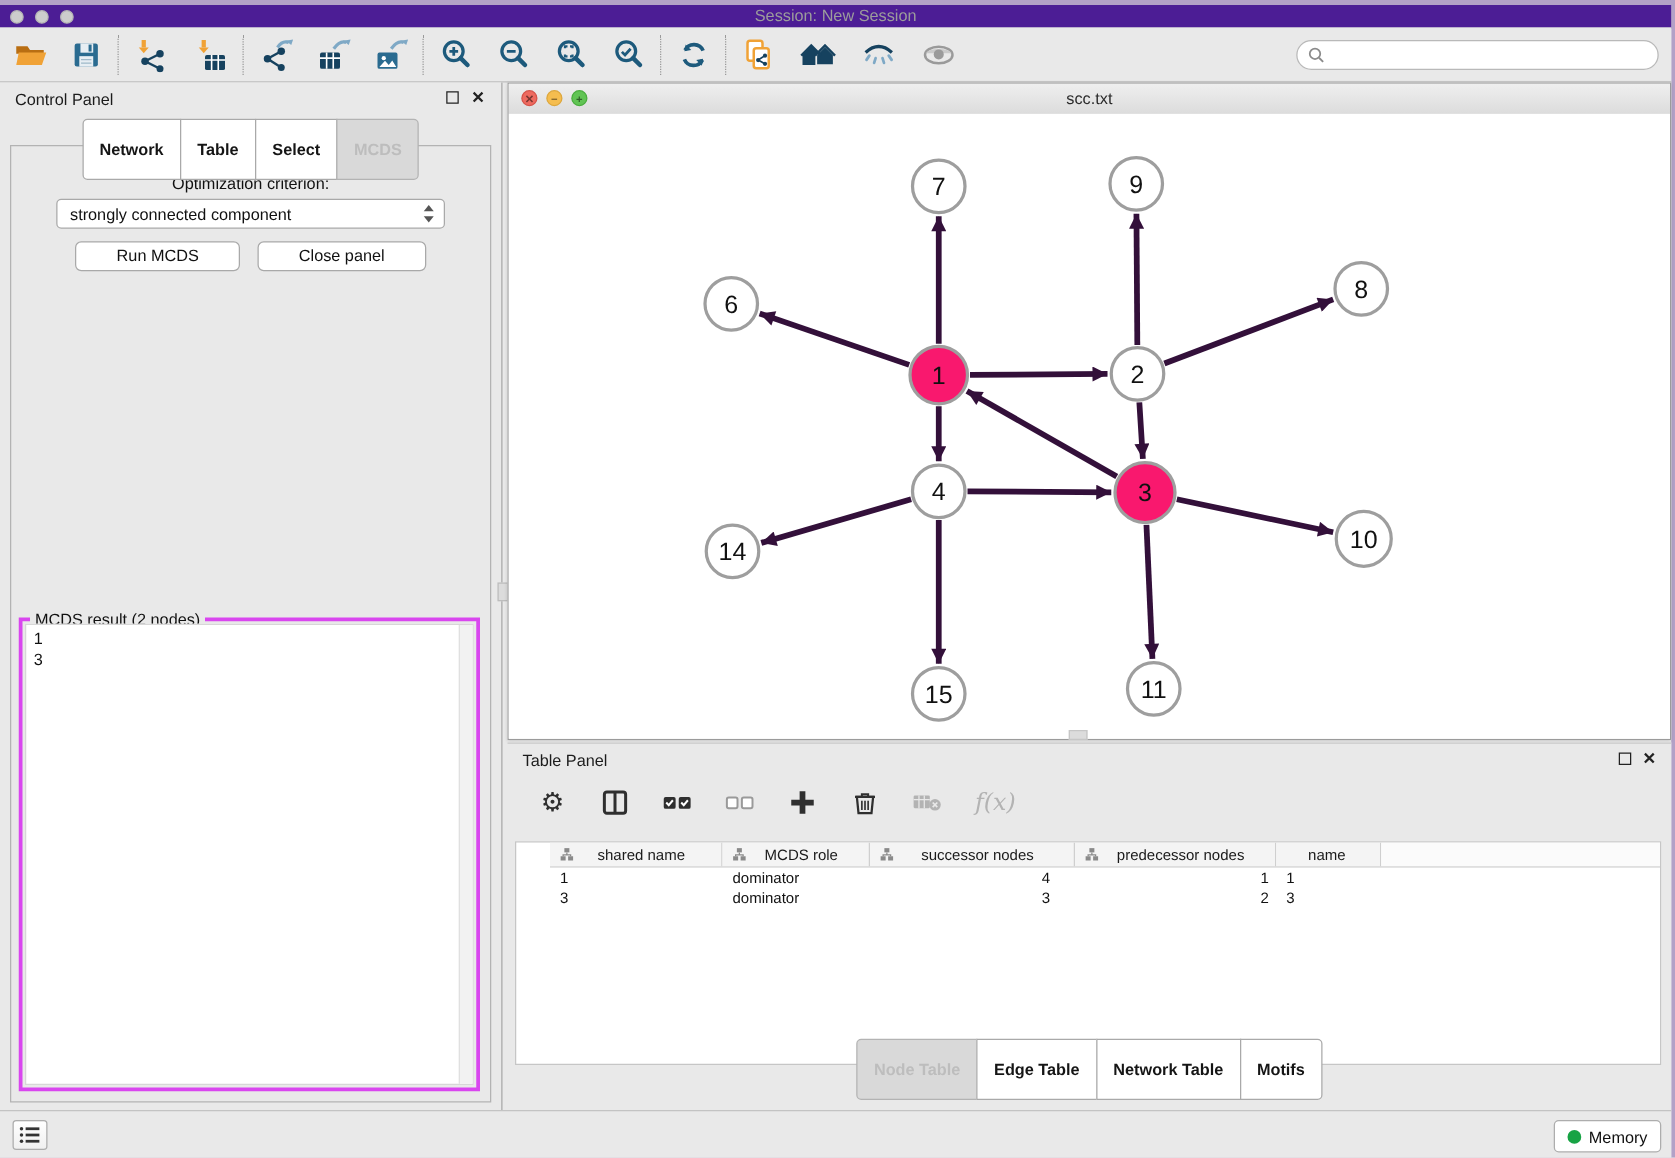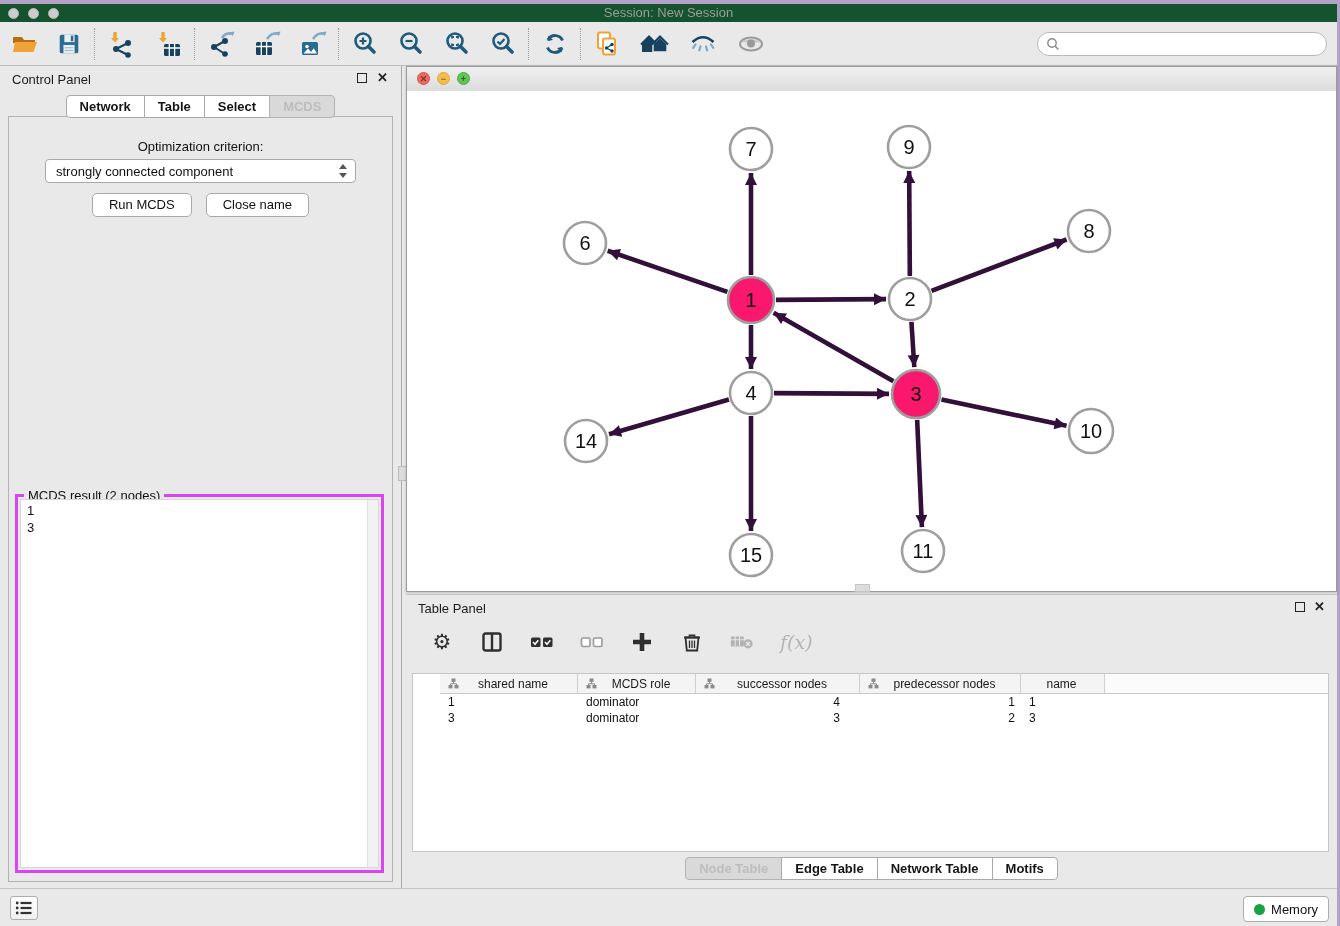--- a/index.html
+++ b/index.html
@@ -1,52 +1,52 @@
 <!DOCTYPE html>
 <html><head>
 <meta charset="utf-8">
 <style>
   html,body{margin:0;padding:0;}
   body{width:1340px;height:926px;background:#b3a1c7;font-family:"Liberation Sans",sans-serif;position:relative;overflow:hidden;}
   .app{position:absolute;top:4px;left:0;right:3px;bottom:0;background:#e9e9e9;}
 
   
-  .titlebar{position:absolute;top:0;left:0;right:0;height:18px;background:#14532d;border-bottom:1px solid #d2d2d2;}
+  .titlebar{position:absolute;top:0;left:0;right:0;height:18px;background:#4c1d95;border-bottom:1px solid #d2d2d2;}
   .titlebar .title{position:absolute;left:0;right:0;top:1px;text-align:center;font-size:13px;color:#9c9c9c;}
   .tl-dot{position:absolute;top:4px;width:11px;height:11px;border-radius:50%;background:#cdcdcd;border:1px solid #b6b6b6;box-sizing:border-box;}
 
   
   .toolbar{position:absolute;top:18px;left:0;right:0;height:44px;background:#e9e9e9;border-bottom:1px solid #bdbdbd;display:flex;align-items:center;padding-left:10px;box-sizing:border-box;}
   .tbi{width:30px;height:30px;display:flex;align-items:center;justify-content:center;flex:none;}
   .tbsep{width:1px;height:32px;border-left:1px dotted #9a9a9a;margin:0 10px;flex:none;}
   .gap14{margin-right:14px;} .gap16{margin-right:16px;} .gap18{margin-right:18px;}
   .searchbox{margin-left:auto;margin-right:10px;width:290px;height:24px;border:1px solid #b9b9b9;border-radius:12px;background:#fff;display:flex;align-items:center;padding:0 8px;box-sizing:border-box;}
   .searchbox input{border:0;outline:0;background:transparent;font-size:13px;flex:1;margin-left:6px;font-family:"Liberation Sans",sans-serif;}
 
   
   .control-panel{position:absolute;left:0;top:62px;width:402px;bottom:38px;background:#e9e9e9;border-right:1px solid #a8a8a8;box-sizing:border-box;}
   .panel-header{position:relative;height:26px;}
   .panel-title{position:absolute;left:12px;top:6px;font-size:13px;color:#1c1c1c;}
   .float-btn{position:absolute;top:7px;width:10px;height:10px;border:1.5px solid #222;box-sizing:border-box;background:transparent;}
   .close-btn{position:absolute;top:5px;font-size:13px;font-weight:bold;color:#222;line-height:14px;}
   .seg{display:flex;}
-  .seg .tab{height:21px;line-height:21px;padding:0 13px;background:#fff;border:1px solid #a9a9a9;margin-left:-1px;font-size:13px;font-weight:600;color:#151515;white-space:nowrap;}
+  .seg .tab{height:21px;line-height:21px;padding:13px 13px;background:#fff;border:1px solid #a9a9a9;margin-left:-1px;font-size:13px;font-weight:600;color:#151515;white-space:nowrap;}
   .seg .tab:first-child{border-radius:4px 0 0 4px;margin-left:0;}
   .seg .tab:last-child{border-radius:0 4px 4px 0;}
   .seg .tab.selected{background:#d9d9d9;color:#bdbdbd;border-color:#b3b3b3;}
   .cp-tabs{position:absolute;top:29px;left:0;right:0;display:flex;justify-content:center;z-index:2;}
   .cp-content{position:absolute;left:8px;right:8px;top:50px;bottom:6px;border:1px solid #b3b3b3;background:#e9e9e9;}
   .opt-label{position:absolute;top:22px;left:0;right:0;text-align:center;font-size:13px;color:#111;}
   .dropdown{position:absolute;left:36px;right:36px;top:42px;height:24px;background:#fff;border:1px solid #a9a9a9;border-radius:4px;display:flex;align-items:center;box-sizing:border-box;}
   .dropdown .val{flex:1;font-size:13px;padding-left:10px;color:#111;white-space:nowrap;overflow:hidden;}
   .stepper{width:9px;height:14px;margin-right:8px;position:relative;flex:none;}
   .stepper:before{content:"";position:absolute;top:0;left:1px;border-left:4px solid transparent;border-right:4px solid transparent;border-bottom:5px solid #555;}
   .stepper:after{content:"";position:absolute;bottom:0;left:1px;border-left:4px solid transparent;border-right:4px solid transparent;border-top:5px solid #555;}
   .btn-row{position:absolute;top:76px;left:0;right:0;display:flex;justify-content:center;gap:14px;}
-  .btn{height:22px;line-height:22px;background:#fff;border:1px solid #a9a9a9;border-radius:5px;font-size:13px;padding:0 16px;color:#111;}
+  .btn{height:22px;line-height:22px;background:#fff;border:1px solid #a9a9a9;border-radius:5px;font-size:13px;padding:0 32px;color:#111;}
   .result-group{position:absolute;left:6px;right:8px;top:377px;bottom:8px;border:3px solid #d946ef;}
   .result-group-title{position:absolute;top:-9px;left:6px;background:#e9e9e9;padding:0 4px;font-size:13px;color:#111;}
   .result-text-wrap{position:absolute;left:2px;right:2px;top:2px;bottom:2px;background:#fff;border:1px solid #d7d7d7;box-sizing:border-box;}
   .result-text-wrap pre{margin:0;padding:2px 6px;font-family:"Liberation Sans",sans-serif;font-size:13px;line-height:17px;color:#111;}
   .result-scroll{position:absolute;top:0;bottom:0;right:0;width:10px;background:#f2f2f2;border-left:1px solid #e0e0e0;}
 
   
   .vgrip{position:absolute;left:398px;top:462px;width:9px;height:15px;background:#dcdcdc;border:1px solid #bdbdbd;box-sizing:border-box;}
   .hgrip{position:absolute;left:855px;top:580px;width:15px;height:8px;background:#dcdcdc;border:1px solid #c6c6c6;box-sizing:border-box;}
 
@@ -258,40 +258,41 @@
       </div>
     </div>
     <div class="cp-content">
       <div class="opt-label">Optimization criterion:</div>
       <div class="dropdown">
         <span class="val">strongly connected component</span>
         <span class="stepper"></span>
       </div>
       <div class="btn-row">
         <span class="btn">Run MCDS</span>
-        <span class="btn">Close name</span>
+        <span class="btn">Close panel</span>
       </div>
       <div class="result-group">
         <span class="result-group-title">MCDS result (2 nodes)</span>
         <div class="result-text-wrap">
           <pre>1
 3</pre>
           <div class="result-scroll"></div>
         </div>
       </div>
     </div>
   </div>
 
   <div class="vgrip"></div>
 
   <div class="net-window">
     <div class="net-titlebar">
       <span class="light red" style="left:10px">✕</span>
       <span class="light yellow" style="left:30px">−</span>
       <span class="light green" style="left:50px">+</span>
+      <div class="net-title">scc.txt</div>
     </div>
     <div class="net-canvas">
       <svg id="graph-svg" width="929" height="500" viewBox="0 0 929 500">
         <defs>
           <marker id="arrowhead" viewBox="0 0 10 10" refX="10" refY="5" markerWidth="14" markerHeight="12" markerUnits="userSpaceOnUse" orient="auto">
             <path id="arrowhead-path" d="M0,0 L10,5 L0,10 z" fill="#33103a"></path>
           </marker>
         </defs>
       <line x1="344" y1="184" x2="344" y2="82" stroke="#33103a" stroke-width="4.6" marker-end="url(#arrowhead)"></line>
           <line x1="320.35509953567447" y1="200.88096791285207" x2="200.6991044457525" y2="159.79427080366202" stroke="#33103a" stroke-width="4.6" marker-end="url(#arrowhead)"></line>

